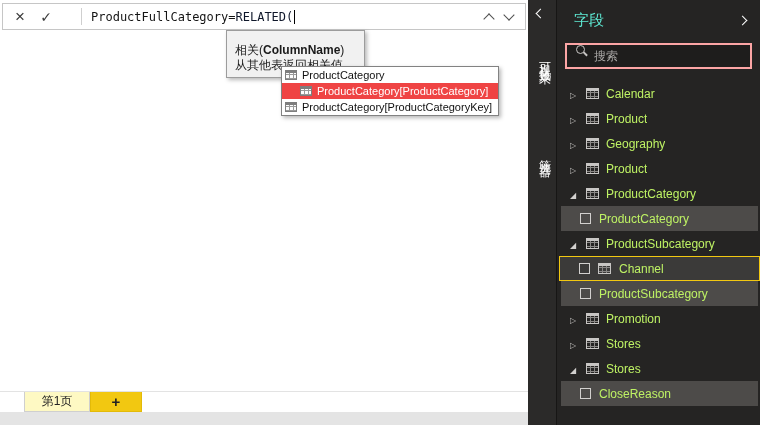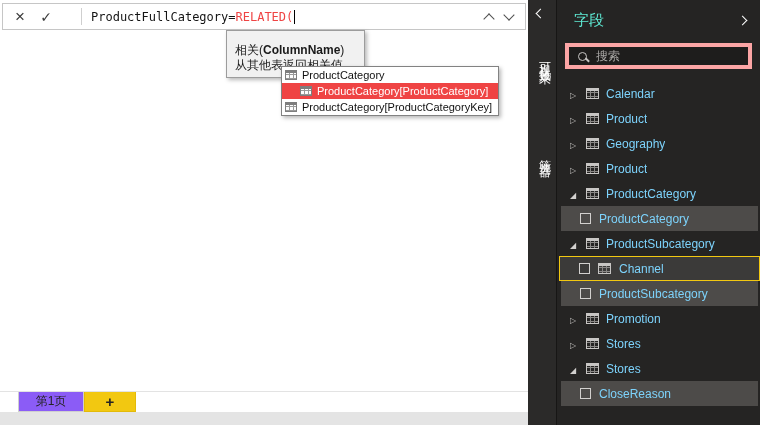--- a/index.html
+++ b/index.html
@@ -11,21 +11,21 @@
   
   .formula-bar { position:absolute; left:2px; top:3px; width:524px; height:27px;
     background:#fff; border:1px solid #c6c6c6; display:flex; align-items:center; z-index:3; }
   .fb-btn { width:26px; height:100%; display:flex; align-items:center; justify-content:center;
     color:#3b3b3b; cursor:pointer; }
   .fb-x { font-size:17px; margin-left:4px; }
   .fb-check { font-size:14px; }
   .fb-sep { width:1px; height:17px; background:#cfcfcf; margin-left:22px; margin-right:9px; }
   .fb-text { font-family:"DejaVu Sans Mono","Liberation Mono",monospace; font-size:12px;
     color:#141414; white-space:pre; display:flex; align-items:center; }
-  .fb-text .kw { color:#ef4444; }
+  .fb-text .kw { color:#0f172a; }
   .caret { display:inline-block; width:1px; height:14px; background:#000; margin-left:1px; }
   .fb-chevrons { margin-left:auto; display:flex; align-items:center; gap:12px; padding-right:12px; }
   .chev { width:8px; height:8px; border-right:1.5px solid #4f4f4f; border-bottom:1.5px solid #4f4f4f; }
   .chev.up { transform:rotate(-135deg); margin-top:4px; }
   .chev.down { transform:rotate(45deg); margin-bottom:4px; }
 
   
   .tooltip { position:absolute; left:226px; top:30px; background:#f1f1f1; border:1px solid #9c9c9c;
     box-shadow:2px 2px 4px rgba(0,0,0,.28); padding:12px 9px 4px 8px; font-size:12px; color:#1a1a1a;
     line-height:15px; z-index:5; }
@@ -40,21 +40,21 @@
     background-image:
       linear-gradient(to bottom,#7e7e7e 2px,transparent 2px),
       repeating-linear-gradient(to right,transparent 0 3px,#9a9a9a 3px 4px),
       repeating-linear-gradient(to bottom,transparent 0 3px,#9a9a9a 3px 4px); }
 
   
   .tab-strip { position:absolute; left:0; top:391px; width:528px; height:21px; background:#fff;
     border-top:1px solid #e3e3e3; display:flex; align-items:stretch; }
   .page-tab { display:flex; align-items:center; justify-content:center; font-size:12px;
     color:#252423; cursor:pointer; }
-  .page-tab.active { margin-left:18px; width:66px; background:#8b5cf6; border:1px solid #cfcfcf;
+  .page-tab.active { margin-left:24px; width:66px; background:#fef9c3; border:1px solid #cfcfcf;
     border-top:none; }
   .page-tab.add { width:52px; background:#f2c811; border:1px solid #e3ba08; border-top:none;
     font-size:15px; font-weight:bold; color:#252423; }
 
   .bottom-strip { position:absolute; left:0; top:412px; width:528px; height:13px; background:#e4e4e4; }
 
   
   .side-strip { position:absolute; left:528px; top:0; width:28px; height:425px; background:#2b2a29; }
   .strip-collapse { position:absolute; top:10px; left:9px; cursor:pointer; }
   .chevL { display:block; width:7px; height:7px; border-left:1.6px solid #ffffff;
@@ -66,32 +66,32 @@
 
   
   .fields-pane { position:absolute; left:556px; top:0; width:204px; height:425px;
     background:#252423; color:#f3f2f1; border-left:1px solid #171615; }
   .fp-header { display:flex; align-items:center; justify-content:space-between;
     padding:11px 14px 9px 17px; }
   .fp-title { font-size:15px; color:#5eead4; }
   .chevR { display:block; width:7px; height:7px; border-right:1.6px solid #ffffff;
     border-top:1.6px solid #ffffff; transform:rotate(45deg); cursor:pointer; }
 
-  .search-box { margin:4px 8px 12px 8px; height:26px; background:#1e1d1c; border:4px solid #fca5a5;
-    display:flex; align-items:center; gap:9px; padding:0 9px; }
+  .search-box { margin:4px 8px 12px 8px; height:26px; background:#1e1d1c; border:2px solid #fca5a5;
+    display:flex; gap:9px; padding:0 9px; }
   .search-icon { width:9px; height:9px; border:1.5px solid #c8c6c4; border-radius:50%;
     position:relative; flex:none; }
   .search-icon::after { content:""; position:absolute; width:5px; height:1.5px; background:#c8c6c4;
     transform:rotate(45deg); right:-4px; bottom:-1px; }
   .search-input { background:transparent; border:none; outline:none; color:#e1dfdd;
     font-size:12px; width:140px; font-family:"Liberation Sans","DejaVu Sans",sans-serif; }
   .search-input::placeholder { color:#a8a6a4; }
 
   .tree { }
-  .tree-row { height:25px; display:flex; align-items:center; font-size:12px; color:#7dd3fc; cursor:pointer; }
+  .tree-row { height:25px; display:flex; align-items:center; font-size:12px; color:#bef264; cursor:pointer; }
   .tree-row .lbl { white-space:nowrap; overflow:hidden; }
   .tree-row.table { padding-left:10px; gap:7px; }
   .tri { width:12px; flex:none; text-align:center; font-family:"DejaVu Sans",sans-serif;
     color:#bdbbb9; line-height:1; }
   .tri.collapsed::before { content:"▷"; font-size:8px; }
   .tri.expanded::before  { content:"◢"; font-size:8px; color:#d2d0ce; }
   .tbl-icon { width:13px; height:11px; flex:none; border:1px solid #c8c6c4;
     background-image:
       linear-gradient(to bottom,#c8c6c4 2px,transparent 2px),
       repeating-linear-gradient(to right,transparent 0 3px,#8a8886 3px 4px),

